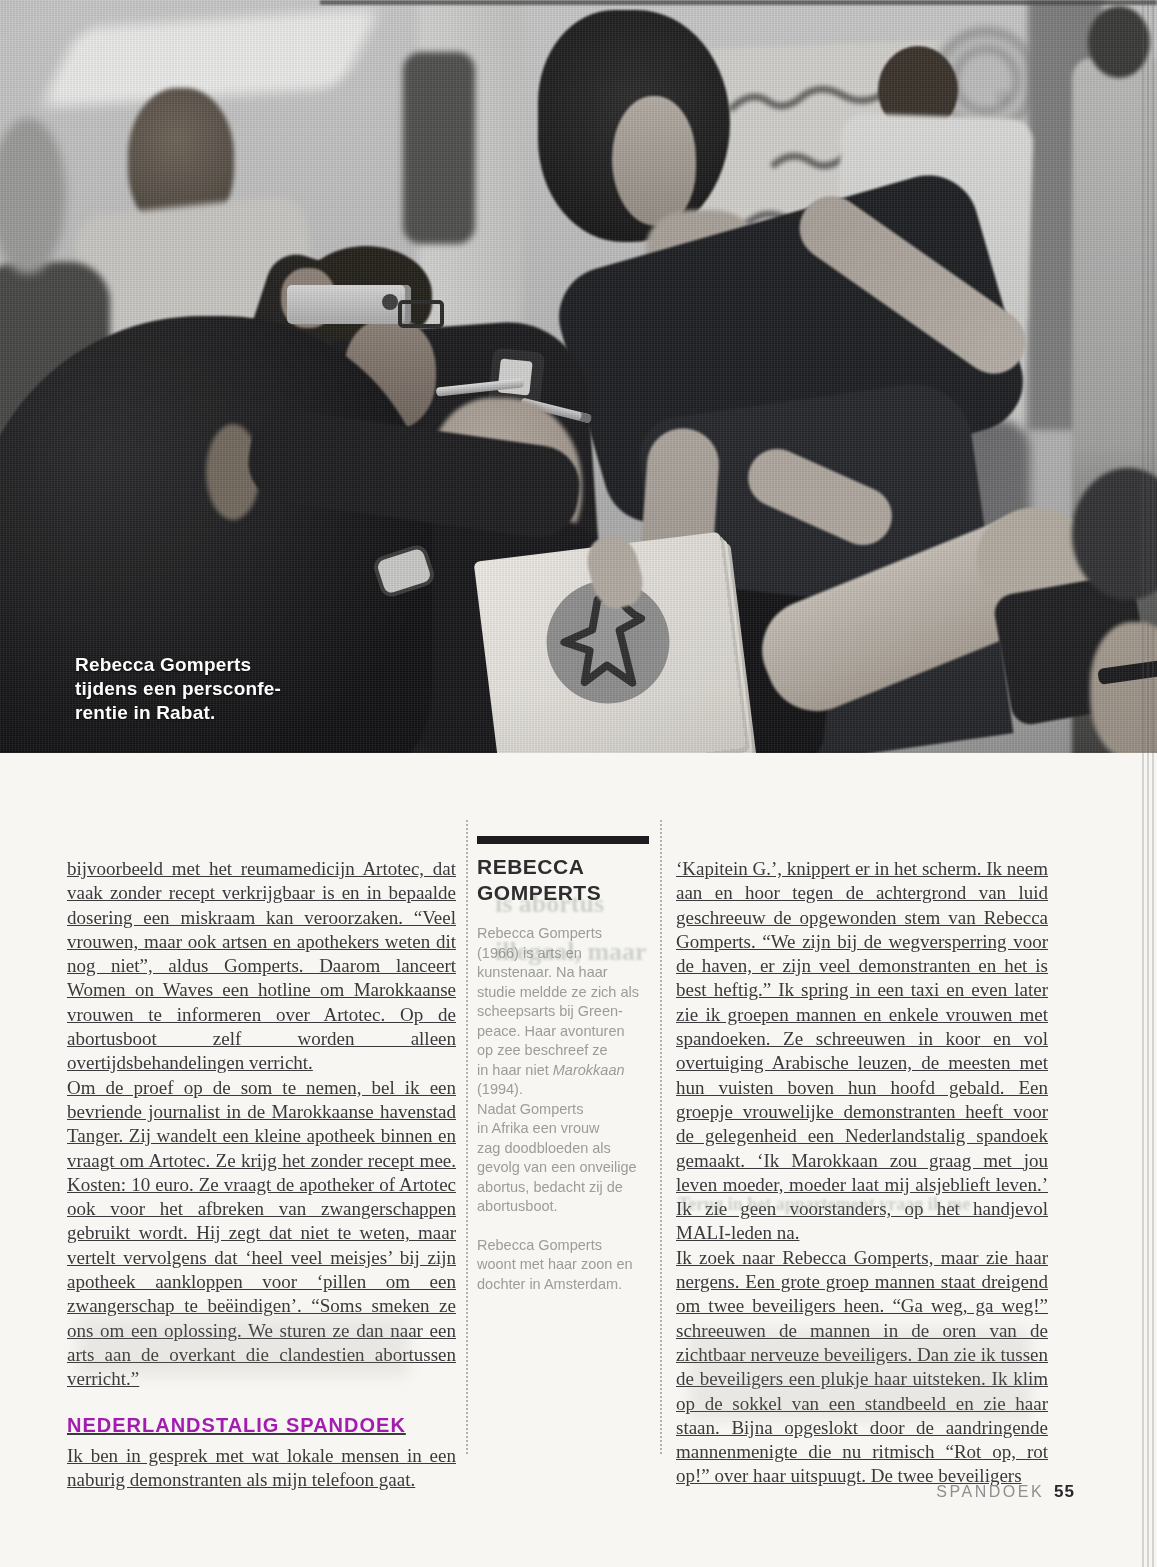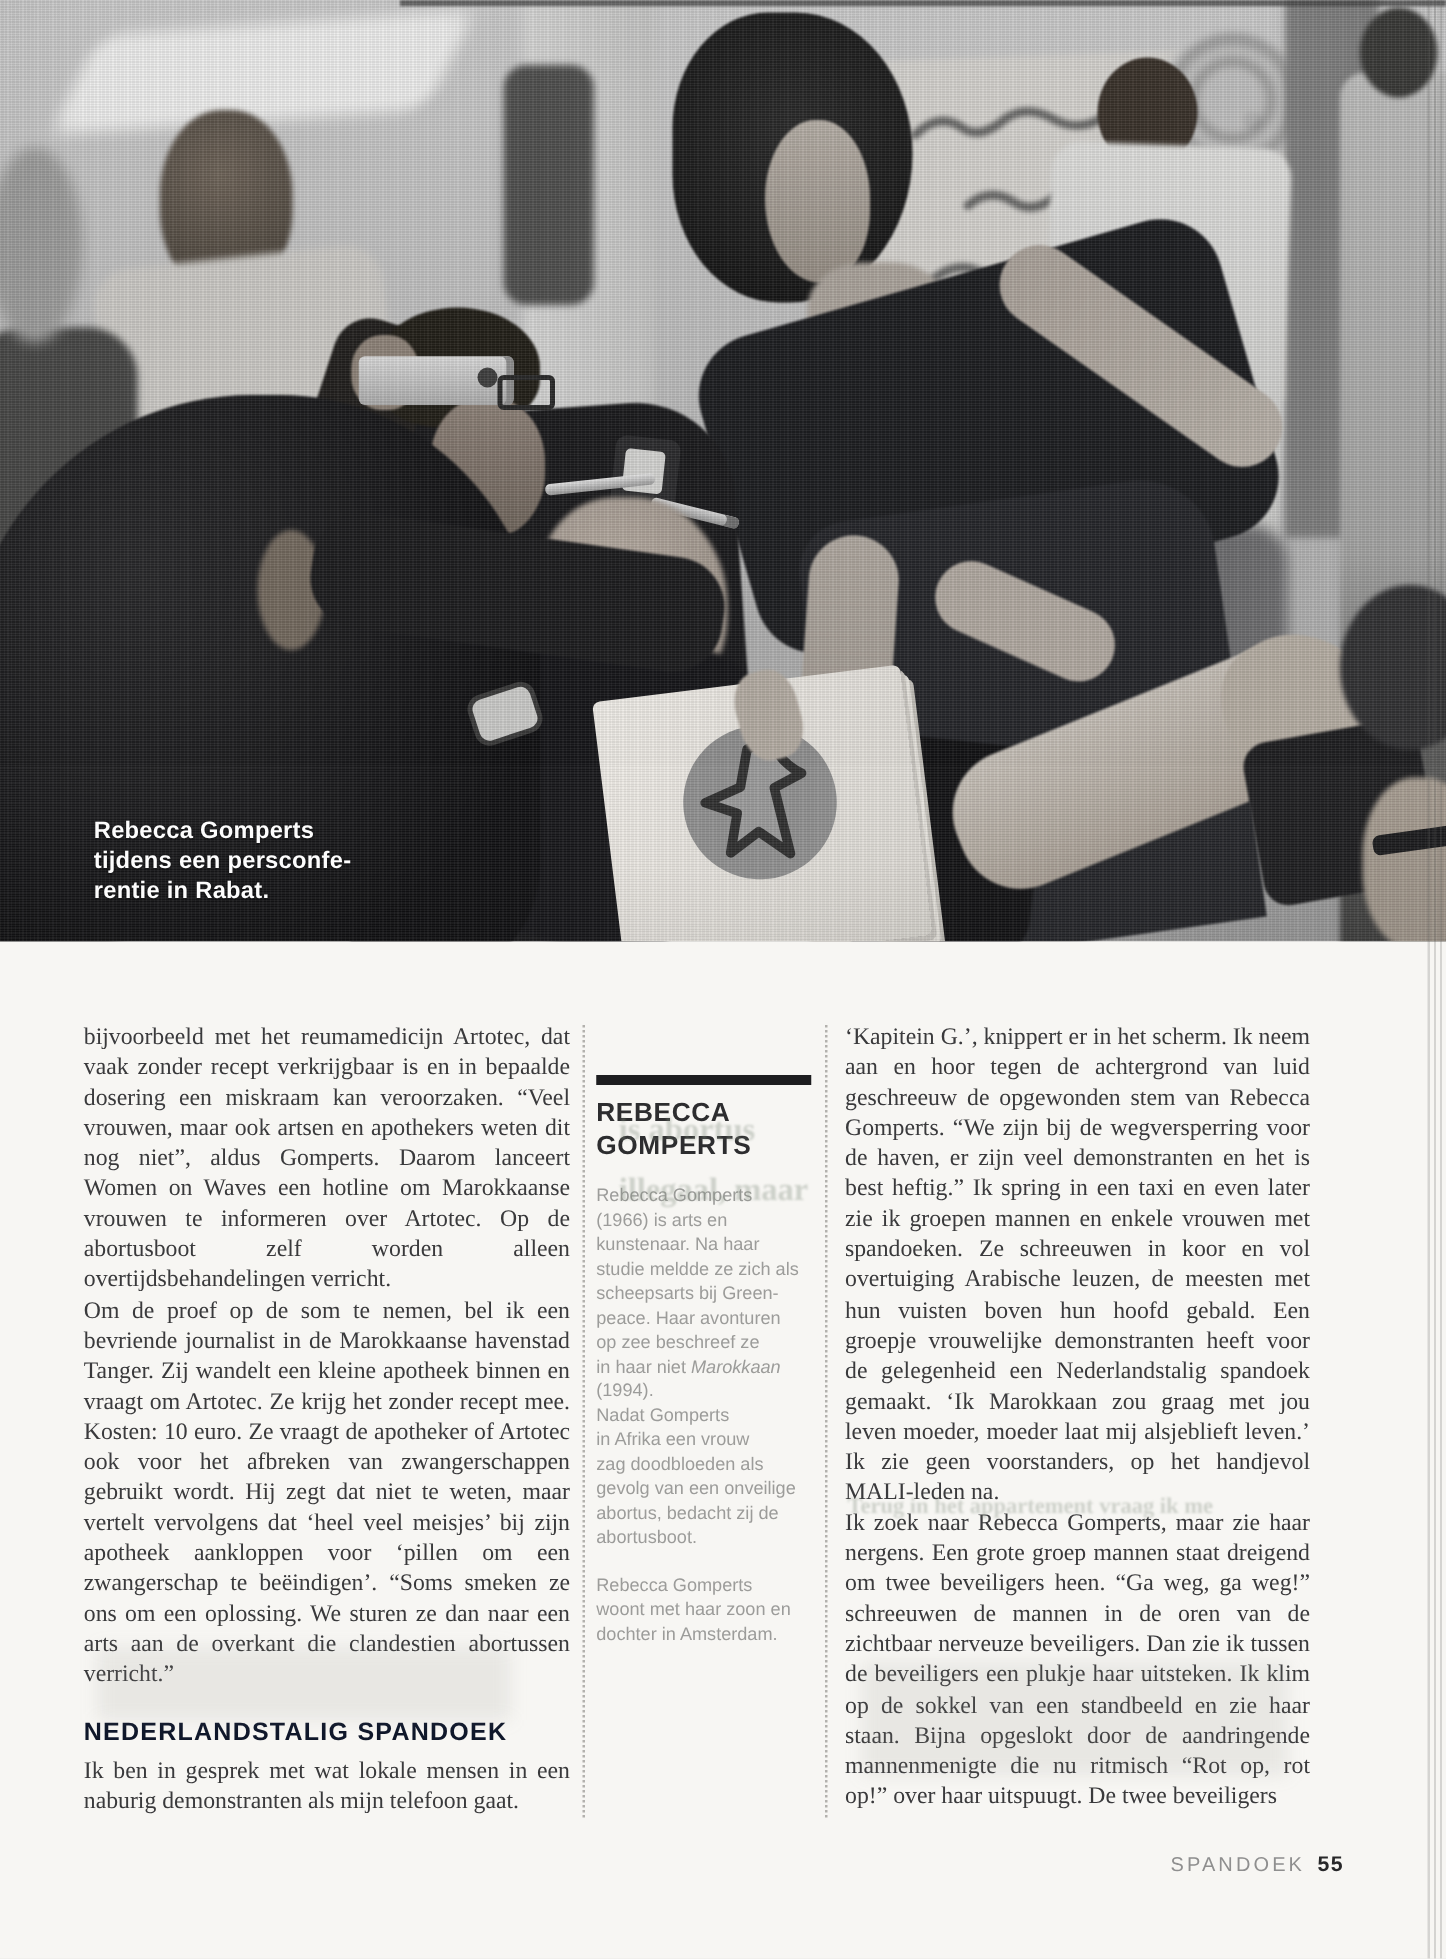--- a/index.html
+++ b/index.html
@@ -12,32 +12,32 @@
   .grain{position:absolute;inset:0;pointer-events:none;
          background:
            radial-gradient(120% 95% at 50% 40%, rgba(0,0,0,0) 55%, rgba(0,0,0,0.20) 100%),
            repeating-linear-gradient(0deg, rgba(255,255,255,.05) 0 1px, rgba(0,0,0,.05) 1px 2px),
            repeating-linear-gradient(90deg, rgba(255,255,255,.04) 0 1px, rgba(0,0,0,.045) 1px 3px);}
   .caption{position:absolute;left:75px;top:653px;color:#fdfdfd;
            font-family:"Liberation Sans",sans-serif;font-weight:bold;
            font-size:19px;line-height:24px;white-space:pre-line;letter-spacing:.2px;
            text-shadow:0 1px 2px rgba(0,0,0,.55);z-index:60;}
   
-  .col{position:absolute;top:818px;color:#3a3a3c;font-size:19px;line-height:24.3px;
-       text-align:justify;}
+  .col{position:absolute;top:857px;color:#3a3a3c;font-size:19px;line-height:24.3px;
+       text-align:justify;text-decoration:underline;}
   .col p{margin:0;}
   .col1{left:67px;width:389px;}
   .col3{left:676px;width:372px;}
-  .subhead{font-family:"Liberation Sans",sans-serif;font-weight:bold;color:#0f172a;
+  .subhead{font-family:"Liberation Sans",sans-serif;font-weight:bold;color:#a21caf;
            font-size:20px;letter-spacing:1px;margin:21px 0 7px 0;text-align:left;}
   .rule{position:absolute;top:820px;height:634px;width:0;border-left:2px dotted #b3b1ad;}
   .rule-left{left:466px;}
   .rule-right{left:660px;}
   
-  .sidebar{position:absolute;left:477px;top:860px;width:180px;
+  .sidebar{position:absolute;left:477px;top:836px;width:180px;
            font-family:"Liberation Sans",sans-serif;}
   .sb-bar{width:172px;height:8px;background:#1d1d1f;}
   .sb-title{margin:10px 0 0 0;color:#2d2d2f;font-size:21px;line-height:26px;
             font-weight:bold;letter-spacing:.5px;white-space:pre-line;}
   .sb-text{margin-top:18px;color:#9c9c9a;font-size:14.5px;line-height:19.5px;}
   .sb-text div{white-space:pre-line;}
   .sb-gap{margin-top:19px;}
   
   .footer{position:absolute;top:1482px;right:82px;font-family:"Liberation Sans",sans-serif;}
   .footer .mag{color:#8f8f8f;font-size:16px;letter-spacing:2.5px;}

